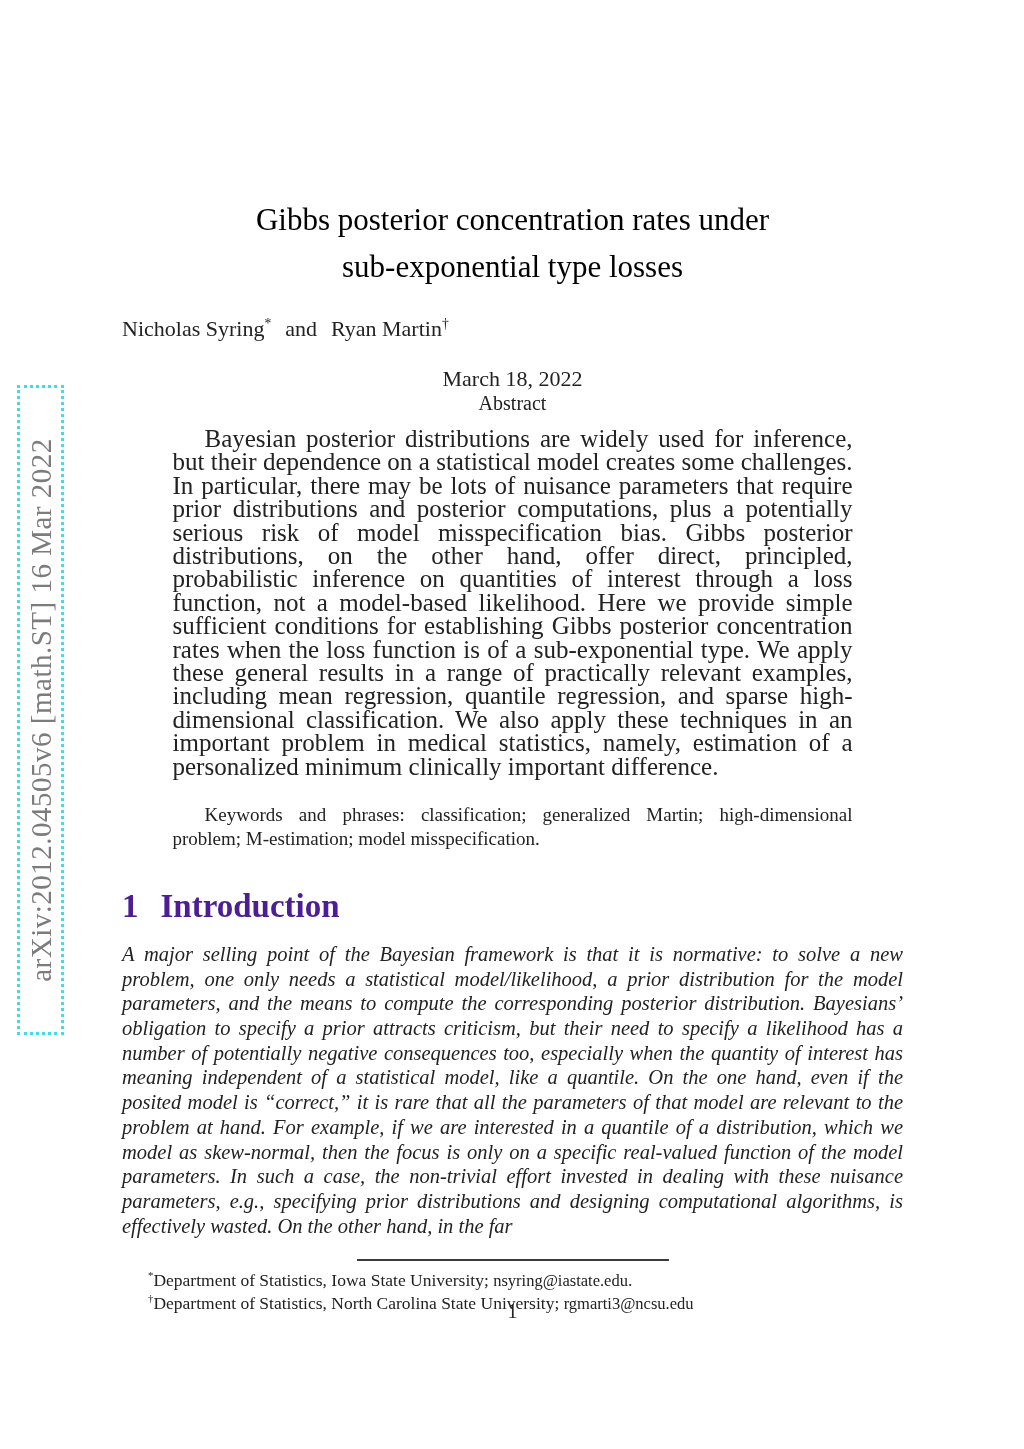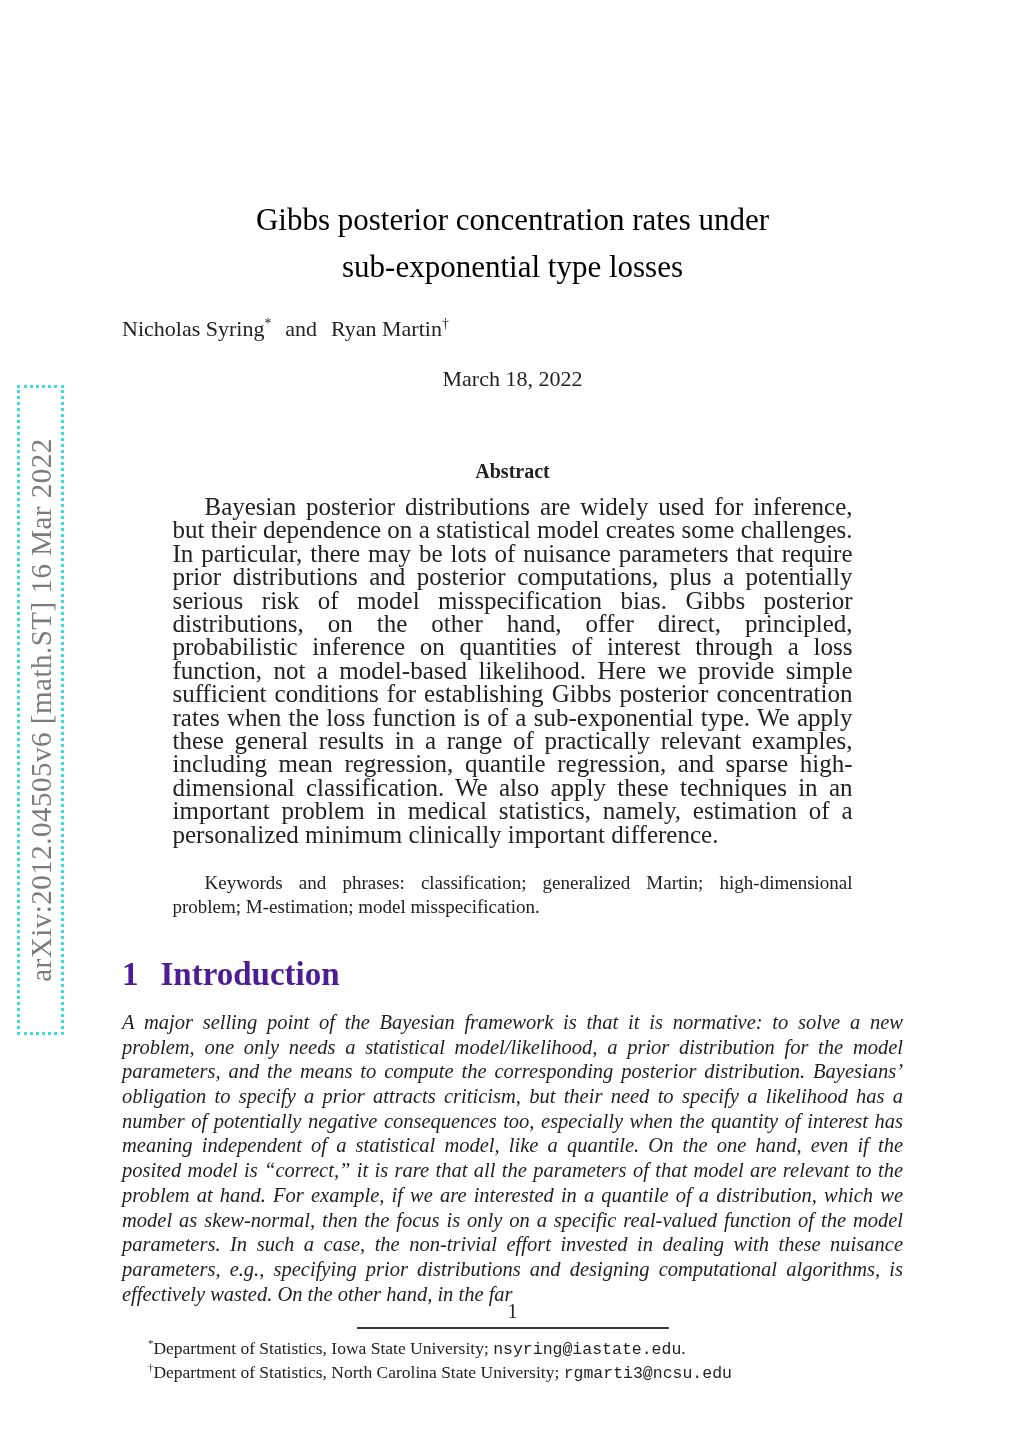--- a/index.html
+++ b/index.html
@@ -74,23 +74,22 @@
     font-size: 22px;
     line-height: 26px;
     text-align: center;
   }
 
   .abstract-wrap {
     width: 680px;
     margin: 0 auto;
   }
   .abstract-heading {
-    margin-top: 68px;
     font-size: 20px;
-    font-weight: bold;
+    font-weight: normal;
     text-align: center;
   }
   .abstract-body {
     margin-top: 12px;
     font-size: 25px;
     line-height: 23.4px;
     text-align: justify;
     text-indent: 32px;
   }
   .keywords {
@@ -129,21 +128,21 @@
     border: none;
     border-top: 2px solid #3a3a3a;
   }
   .footnote {
     font-size: 17.5px;
     line-height: 23px;
     text-indent: 26px;
     margin: 0;
   }
   .footnote .email {
-    font-family: Liberation Mono, monospace;
+    font-family: Liberation Serif, serif;
     font-size: 16.5px;
   }
 
   .page-number {
     position: absolute;
     left: 122px;
     width: 781px;
     top: 1300px;
     text-align: center;
     font-size: 20px;

